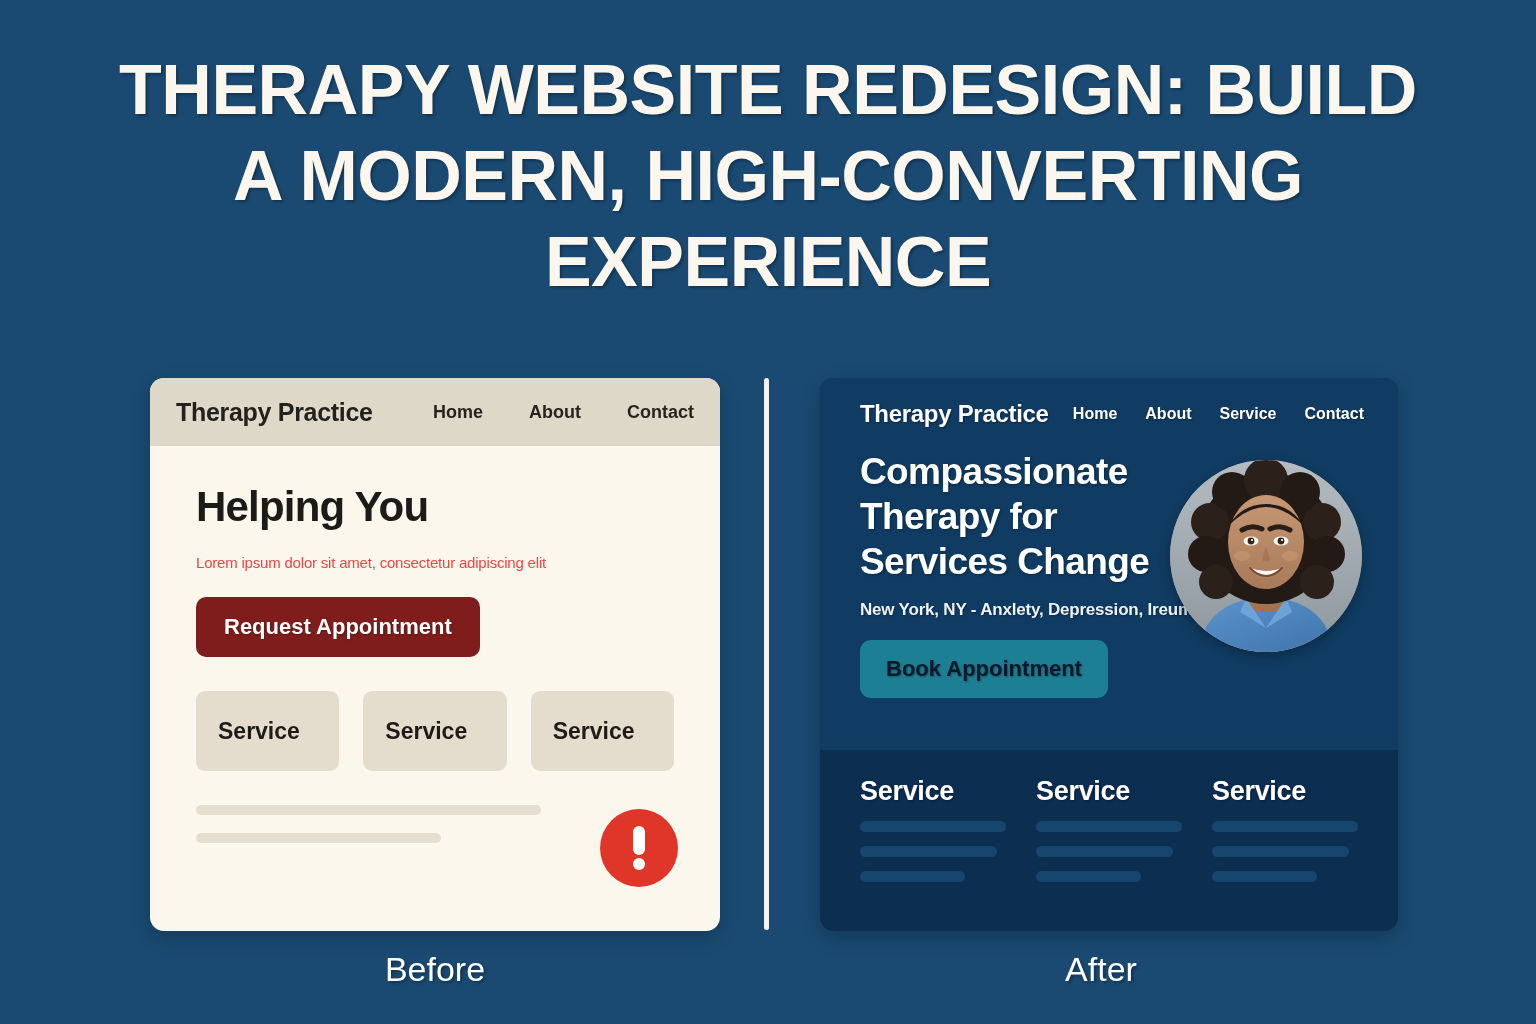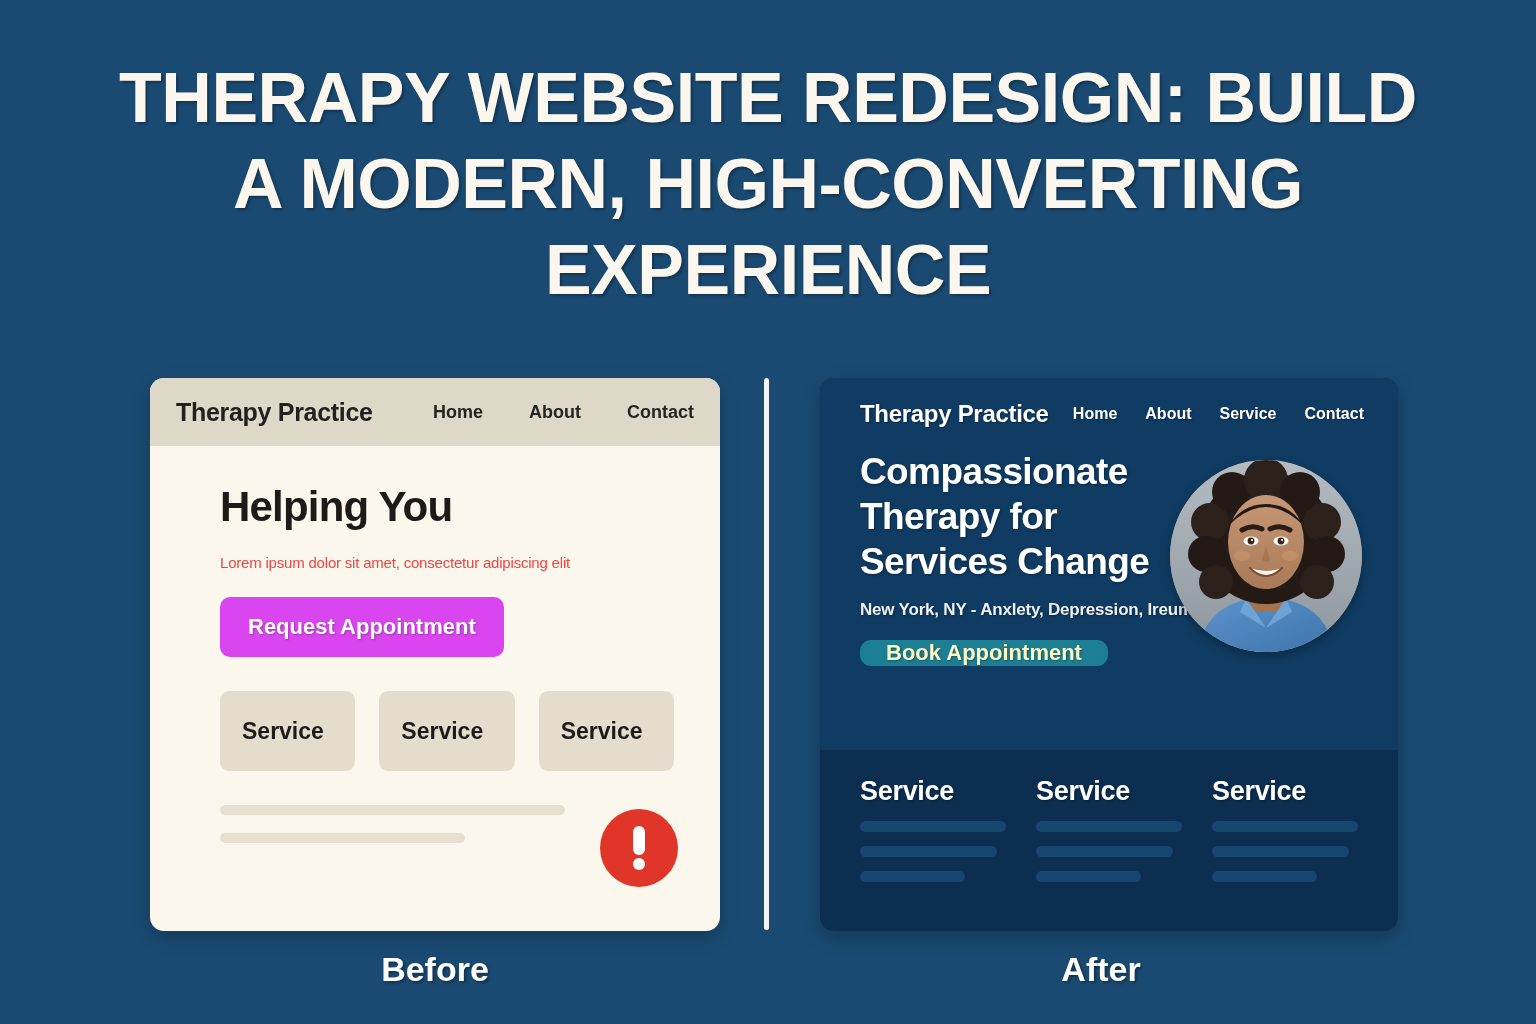--- a/index.html
+++ b/index.html
@@ -12,21 +12,21 @@
 
   body {
     background: #1a4a72;
     font-family: "Liberation Sans", sans-serif;
     position: relative;
   }
 
   
   #headline {
     position: absolute;
-    top: 55px;
+    top: 47px;
     left: 0;
     width: 1536px;
     text-align: center;
     color: #fbf7ee;
     font-weight: bold;
     font-size: 70px;
     line-height: 86px;
     letter-spacing: -0.5px;
     text-transform: uppercase;
     text-shadow: 2px 2px 3px rgba(0,0,0,0.30);
@@ -43,21 +43,21 @@
     background: #f2f4f6;
     border-radius: 3px;
   }
 
   
   .caption {
     position: absolute;
     top: 950px;
     color: #ffffff;
     font-size: 34px;
-    font-weight: bold;
+    font-weight: normal;
     text-shadow: 2px 2px 3px rgba(0,0,0,0.33);
   }
   #caption-before { left: 150px; width: 570px; text-align: center; }
   #caption-after  { left: 812px; width: 578px; text-align: center; }
 
   
   #card-before {
     position: absolute;
     left: 150px;
     top: 378px;
@@ -89,41 +89,41 @@
     display: flex;
     gap: 46px;
   }
   #before-nav .nav-link {
     color: #25241f;
     font-size: 18px;
     font-weight: bold;
     cursor: pointer;
   }
 
-  #before-body { padding: 36px 46px 0 46px; position: relative; height: 485px; margin-left: 24px; }
+  #before-body { padding: 36px 46px 0 46px; position: relative; height: 485px; }
 
   #before-hero-title {
     color: #1c1b18;
     font-size: 42px;
     font-weight: bold;
     line-height: 50px;
     letter-spacing: -0.8px;
   }
 
   #before-hero-sub {
     margin-top: 22px;
     color: #ef4444;
     font-size: 15px;
     letter-spacing: -0.2px;
   }
 
   #before-cta {
     margin-top: 26px;
     display: inline-block;
-    background: #d946ef;
+    background: #7f1d1d;
     color: #ffffff;
     font-size: 22px;
     font-weight: bold;
     padding: 17px 28px;
     border-radius: 10px;
     border: none;
     cursor: pointer;
     font-family: "Liberation Sans", sans-serif;
     text-shadow: 1px 1px 2px rgba(0,0,0,0.25);
   }
@@ -247,24 +247,24 @@
     font-size: 17px;
     font-weight: bold;
     letter-spacing: -0.2px;
     text-shadow: 1px 1px 2px rgba(0,0,0,0.35);
   }
 
   #after-cta {
     margin-top: 20px;
     display: inline-block;
     background: #1d7f93;
-    color: #fef9c3;
+    color: #0f172a;
     font-size: 22px;
     font-weight: bold;
-    padding: 0 26px;
+    padding: 16px 26px;
     border-radius: 11px;
     border: none;
     cursor: pointer;
     font-family: "Liberation Sans", sans-serif;
     text-shadow: 1px 1px 2px rgba(0,0,0,0.3);
   }
 
   
   #after-portrait {
     position: absolute;

